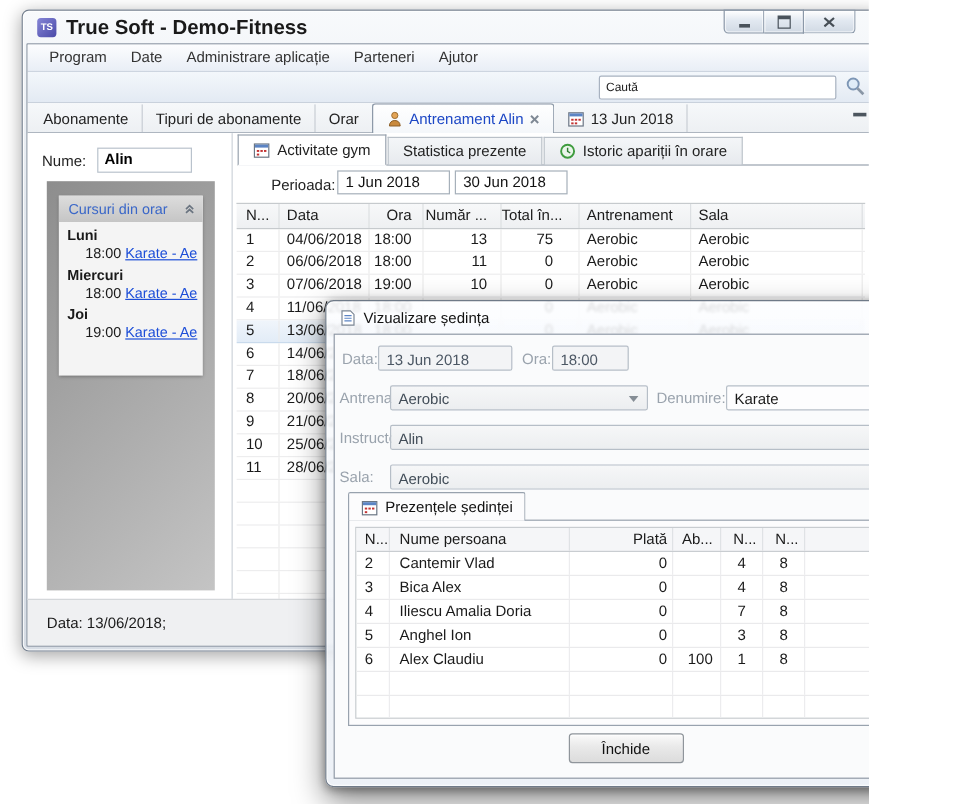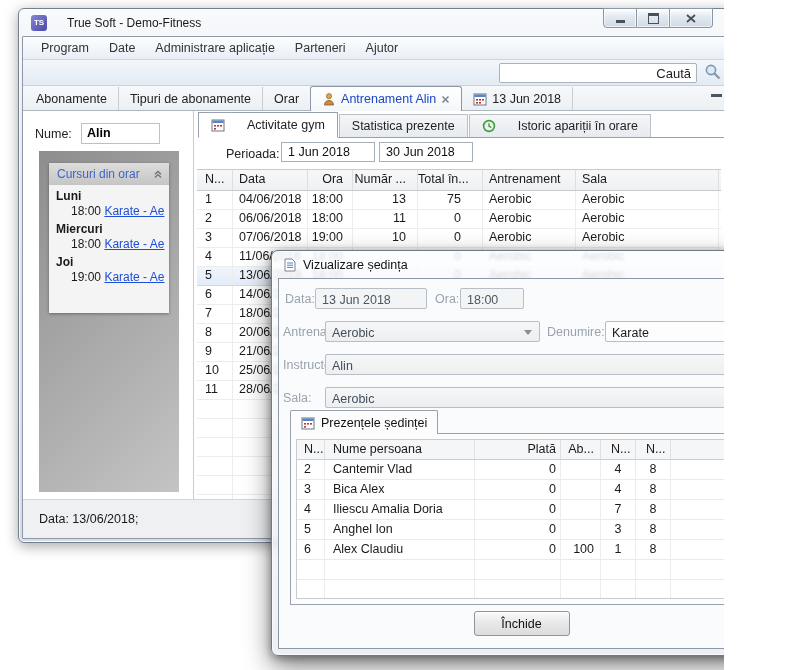--- a/index.html
+++ b/index.html
@@ -6,42 +6,42 @@
   .stage{position:relative;width:724px;height:670px;background:#ffffff;overflow:hidden;
          font-family:"Liberation Sans","DejaVu Sans",sans-serif;-webkit-font-smoothing:antialiased;}
 
   
   .mw{position:absolute;left:18px;top:8px;width:716px;height:533px;border:1px solid #75808f;border-radius:6px;
       background:linear-gradient(180deg,#f8fafc,#e4e9ef 30%,#d7dde5);
       box-shadow:0 3px 14px rgba(0,0,0,.35), inset 0 0 0 1px rgba(255,255,255,.75);}
   .mw-titlebar{position:absolute;left:0;top:0;right:0;height:27px;display:flex;align-items:center;padding-left:12px;}
   .app-ico{width:16px;height:16px;border-radius:3px;background:linear-gradient(135deg,#8585d6,#4a4aa8);
            color:#fff;font-size:8px;font-weight:bold;display:inline-flex;align-items:center;justify-content:center;flex:0 0 16px;}
-  .mw-title{margin-left:20px;font-size:12px;color:#1a1a1a;}
+  .mw-title{margin-left:8px;font-size:17px;color:#1a1a1a;font-weight:bold;}
   .wbtns{position:absolute;right:22px;top:-1px;display:flex;}
   .wbtn{width:32px;height:18px;border:1px solid #8b98a8;display:flex;align-items:center;justify-content:center;
         background:linear-gradient(180deg,rgba(255,255,255,.96),rgba(224,231,240,.92) 45%,rgba(206,215,226,.92));
         box-shadow:inset 0 0 0 1px rgba(255,255,255,.6);}
   .wbtn+.wbtn{border-left:none;}
   .wbtn.first{border-radius:0 0 0 4px;}
   .wbtn.close{width:42px;border-radius:0 0 4px 0;}
   .gly-min{width:9px;height:3px;background:#49525b;margin-top:7px;}
   .gly-max{width:9px;height:7px;border:1px solid #49525b;border-top-width:3px;}
 
   .mw-inner{position:absolute;left:3px;right:3px;top:27px;bottom:3px;border:1px solid #8e98a6;background:#fff;
             border-radius:1px;overflow:hidden;}
 
   .menubar{height:22px;background:linear-gradient(180deg,#fcfdfe,#e9eef6);border-bottom:1px solid #cdd5e0;
            display:flex;align-items:center;padding-left:8px;}
   .menu-item{font-size:12.5px;color:#333;padding:0 10px;}
 
   .tbar{height:25px;background:linear-gradient(180deg,#f3f7fb,#e3eaf3);border-bottom:1px solid #c9d1dc;position:relative;}
   .grip{position:absolute;right:228px;top:4px;height:17px;border-left:2px dotted #9aa6b4;}
   .search{position:absolute;right:34px;top:3px;width:186px;height:18px;border:1px solid #a8b2c0;border-radius:2px;
-          font-size:13px;padding:0 5px;color:#222;background:#fff;font-family:inherit;box-sizing:content-box;text-align:right;}
+          font-size:10px;padding:0 5px;color:#222;background:#fff;font-family:inherit;box-sizing:content-box;}
   .mag{position:absolute;right:9px;top:3px;width:18px;height:18px;}
 
   .tabrow{height:24px;background:linear-gradient(180deg,#f6f8fa,#edf0f3);border-bottom:1px solid #aeb6c0;
           display:flex;align-items:flex-end;padding-left:2px;position:relative;}
   .etab{height:23px;font-size:12.5px;color:#222;padding:0 11px;border-right:1px solid #c8cdd4;
         display:flex;align-items:center;gap:5px;white-space:nowrap;}
   .etab.active{background:linear-gradient(180deg,#ffffff,#f4f7fa);border:1px solid #8d99a8;border-bottom:none;
                border-radius:3px 3px 0 0;height:24px;margin-bottom:-1px;margin-left:-1px;color:#1c47c5;}
   .viewmin{position:absolute;right:9px;top:8px;width:11px;height:8px;border-top:3px solid #4d565f;}
 
@@ -61,21 +61,21 @@
           justify-content:space-between;padding:0 6px 0 8px;font-size:12px;color:#3a67c8;}
   .card-b{font-size:12px;color:#1a1a1a;}
   .day{font-weight:bold;padding:4px 0 1px 7px;}
   .crs{padding-left:22px;white-space:nowrap;overflow:hidden;}
   .lnk{color:#1d4ed8;text-decoration:underline;}
 
   
   .rpanel{position:absolute;left:171px;right:0;top:0;bottom:0;background:#fff;}
   .itabs{position:absolute;left:4px;right:4px;top:2px;height:24px;border-bottom:1px solid #98a2ae;
          display:flex;align-items:flex-end;}
-  .itab{height:22px;display:flex;align-items:center;gap:22px;font-size:12.5px;color:#222;padding:0 12px;
+  .itab{height:22px;display:flex;align-items:center;gap:6px;font-size:12.5px;color:#222;padding:0 12px;
         background:linear-gradient(180deg,#f4f6f8,#e7eaee);border:1px solid #b9c0c8;border-bottom:none;margin-right:1px;white-space:nowrap;}
   .itab.active{height:24px;background:#fff;border:1px solid #98a2ae;border-bottom:1px solid #fff;margin-bottom:-1px;}
   .plabel{position:absolute;left:32px;top:36px;font-size:12.5px;color:#222;}
   .pfield{position:absolute;top:31px;width:86px;height:16px;border:1px solid #a6b0ba;font-size:12.5px;
           padding:2px 0 0 6px;background:#fff;color:#111;}
   .pfield.from{left:87px;}
   .pfield.to{left:185px;}
 
   .atable{position:absolute;left:3px;top:58px;width:524px;bottom:0;border-top:1px solid #c6cacd;overflow:hidden;background:#fff;}
   .athead{display:flex;height:20px;background:linear-gradient(180deg,#f7f8f9,#eef0f2);border-bottom:1px solid #c6cacd;}

